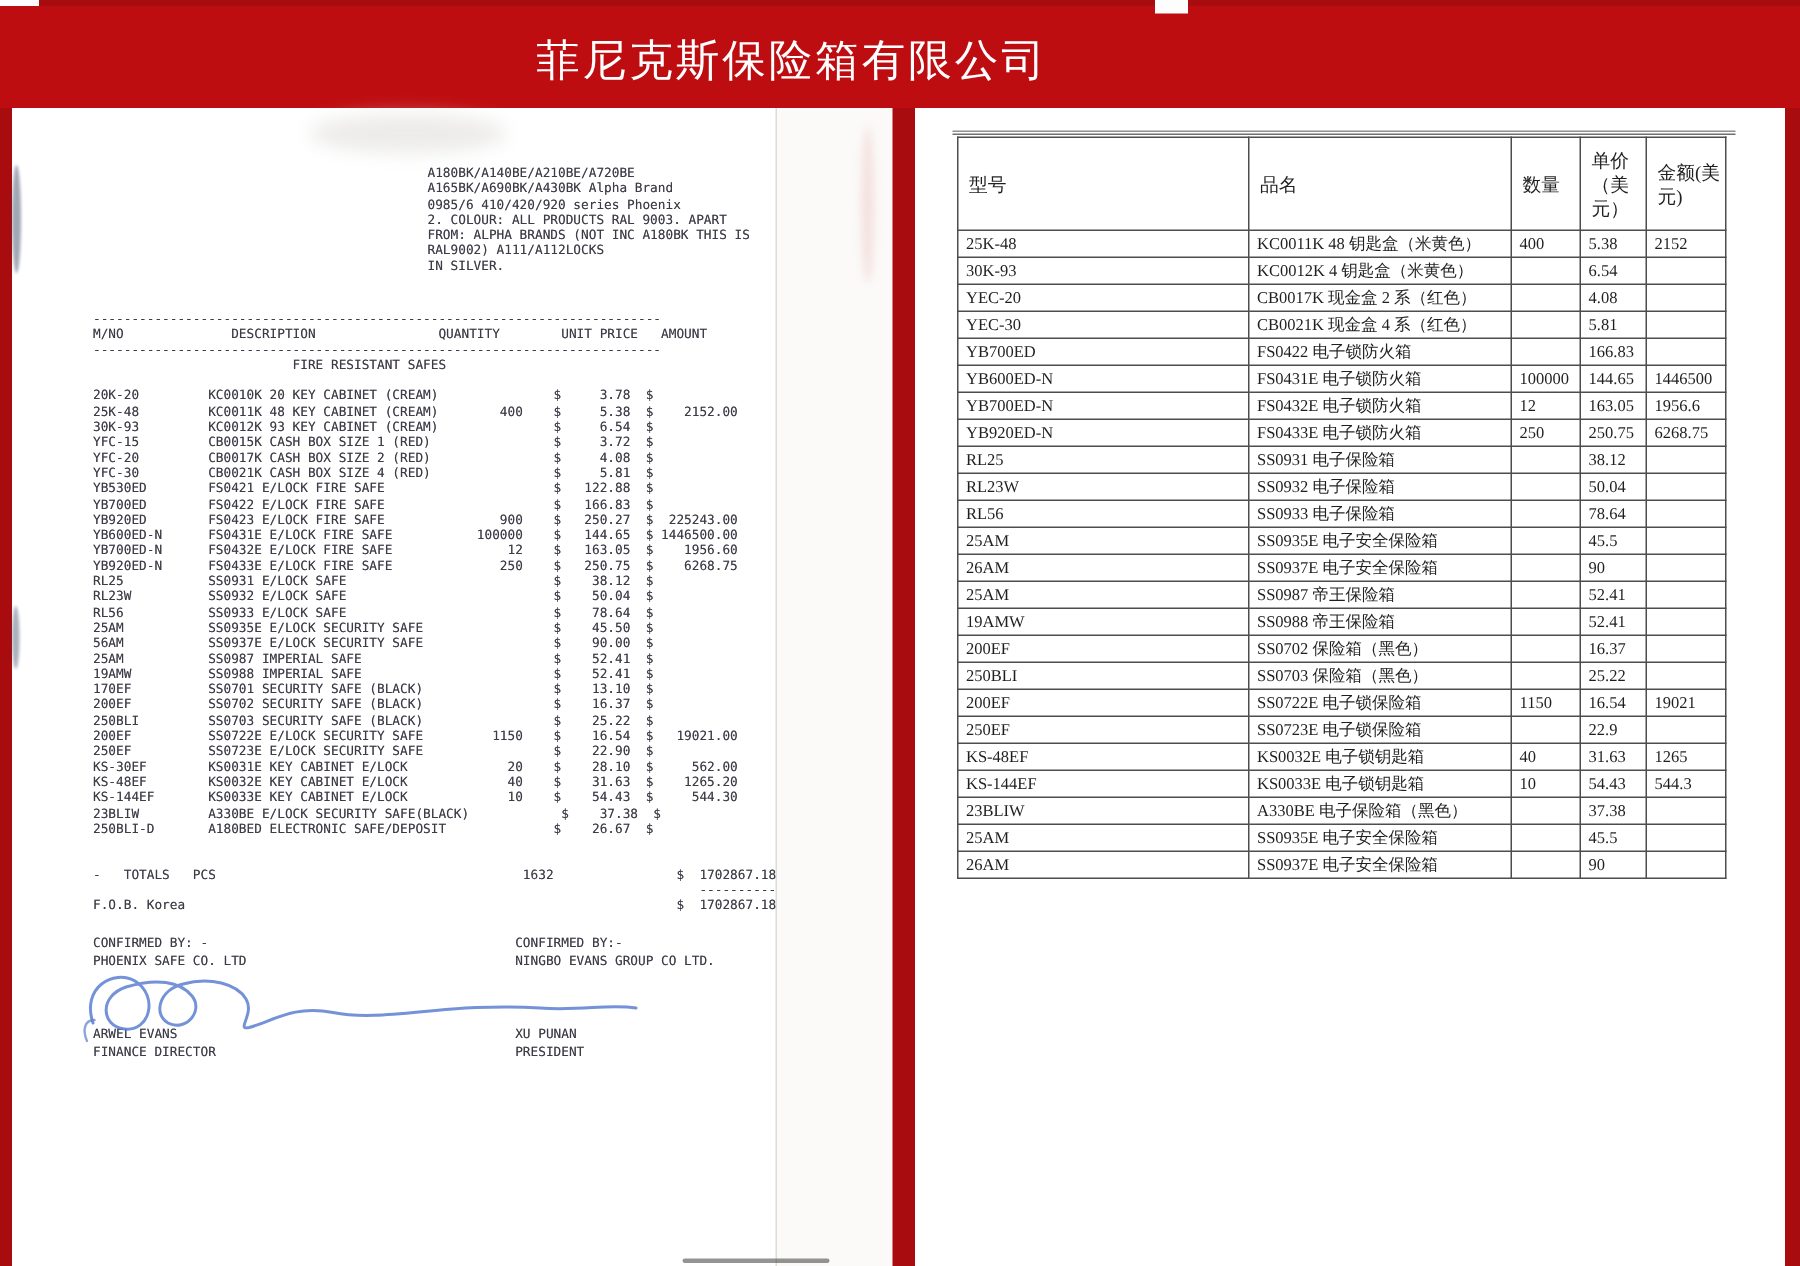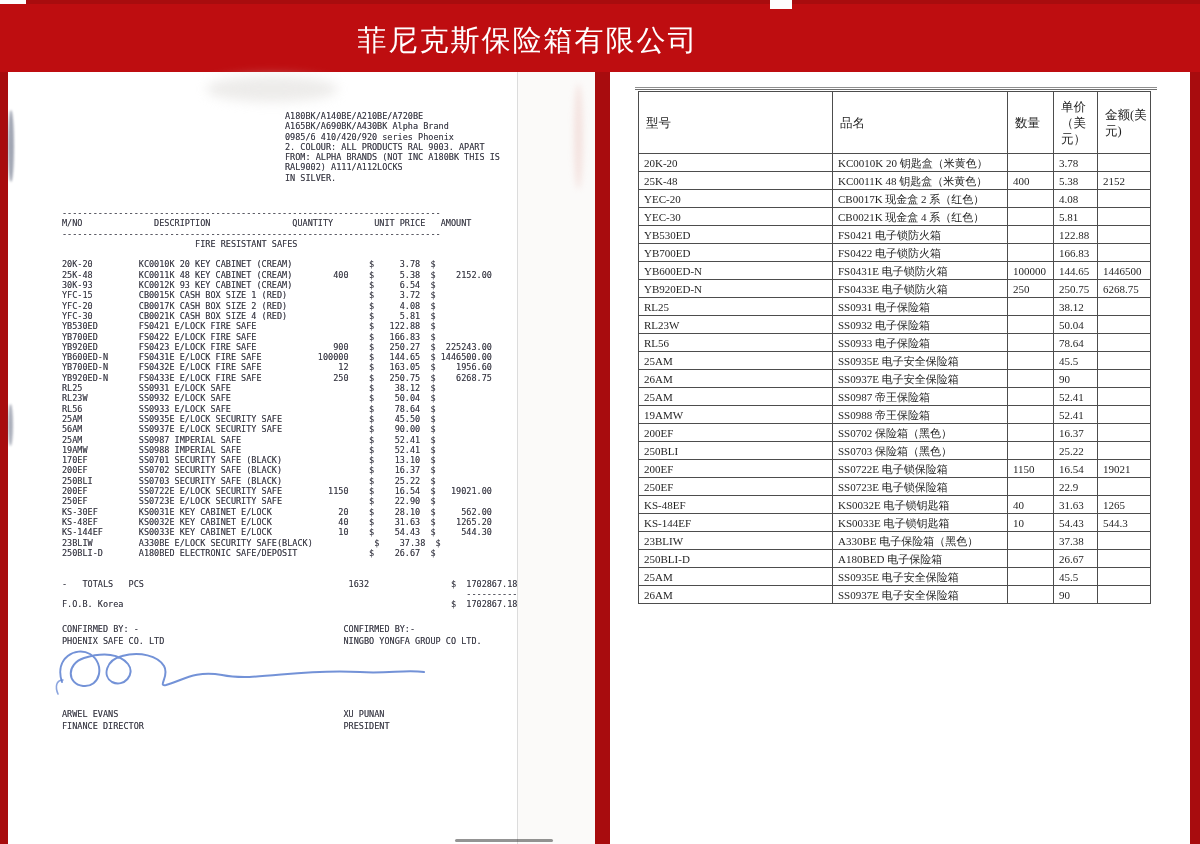--- a/index.html
+++ b/index.html
@@ -27,21 +27,21 @@
   .smudge-ink-2 { left:0; top:332px; width:5px; height:42px; background:#46506a; opacity:.45; filter:blur(1px); }
   .smudge-pink { left:566px; top:12px; width:9px; height:105px; background:#e7b6ae; opacity:.35; filter:blur(3px); }
   .smudge-bottom { left:447px; top:767px; width:98px; height:3px; background:#3d3d3d; opacity:.55; border-radius:2px; }
 
   pre { font-family:"DejaVu Sans Mono", monospace; color:#3c3c46; white-space:pre;
         text-shadow:0 0 .4px rgba(50,50,70,.55); }
   .inv-notes   { position:absolute; left:277px; top:39px;  font-size:8.5px; line-height:10.3px; }
   .inv-table   { position:absolute; left:54px;  top:136px; font-size:8.5px; line-height:10.3px; }
   .inv-confirm { position:absolute; left:54px;  font-size:8.5px; line-height:12px; }
   .inv-confirm-top { top:551px; }
-  .inv-confirm-bot { top:636px; }
+  .inv-confirm-bot { top:612px; }
   .signature { position:absolute; left:46px; top:570px; z-index:3; }
 
   
   .dbl-line { position:absolute; left:25px; top:15px; width:522px; height:3px;
     border-top:1px solid #8f8f8f; border-bottom:1px solid #6f6f6f; }
   table.price { position:absolute; left:28px; top:19px; border-collapse:collapse;
     font-family:"Liberation Serif", serif; color:#1f1f1f; table-layout:fixed; width:512px; }
   table.price th, table.price td { border:1px solid #4d4d4d; text-align:left;
     vertical-align:middle; overflow:hidden; }
   table.price th { font-weight:400; font-size:12.5px; line-height:16px; padding:4px 2px 4px 7px; height:62px; }
@@ -105,21 +105,21 @@
 KS-48EF        KS0032E KEY CABINET E/LOCK             40    $    31.63  $    1265.20
 KS-144EF       KS0033E KEY CABINET E/LOCK             10    $    54.43  $     544.30
 23BLIW         A330BE E/LOCK SECURITY SAFE(BLACK)            $    37.38  $
 250BLI-D       A180BED ELECTRONIC SAFE/DEPOSIT              $    26.67  $
 
 
 -   TOTALS   PCS                                        1632                $  1702867.18
                                                                                ----------
 F.O.B. Korea                                                                $  1702867.18</pre>
   <pre class="inv-confirm inv-confirm-top" id="inv-confirm-top">CONFIRMED BY: -                                        CONFIRMED BY:-
-PHOENIX SAFE CO. LTD                                   NINGBO YONGFA GROUP CO LTD.</pre>
+PHOENIX SAFE CO. LTD                                   NINGBO EVANS GROUP CO LTD.</pre>
 
   <svg class="signature" width="400" height="62" viewBox="0 0 400 62">
     <path d="M8 40 C0 16 22 4 36 12 C52 22 46 46 29 44 C13 42 12 22 30 16 C50 10 66 12 74 22 C82 32 70 46 58 40 C48 34 52 18 68 14 C86 9 104 14 110 24 C116 34 103 45 112 43 C128 39 140 28 168 33 C202 40 244 26 306 30 C334 32 352 27 370 30" fill="none" stroke="#5b7fd0" stroke-width="2" stroke-linecap="round" opacity="0.85"></path>
     <path d="M4 52 C1 45 2 38 9 38" fill="none" stroke="#5b7fd0" stroke-width="1.6" stroke-linecap="round" opacity="0.7"></path>
   </svg>
 
   <pre class="inv-confirm inv-confirm-bot" id="inv-confirm-bot">ARWEL EVANS                                            XU PUNAN
 FINANCE DIRECTOR                                       PRESIDENT</pre>
 </div>
 
@@ -137,69 +137,69 @@
         <tr id="price-head">
           <th>型号</th>
           <th>品名</th>
           <th>数量</th>
           <th>单价（美元）</th>
           <th>金额(美元)</th>
         </tr>
       </thead>
     <tbody id="price-body">
         <tr>
-          <td>20K-20</td>
-          <td>KC0010K 20 钥匙盒（米黄色）</td>
-          <td></td>
-          <td>3.78</td>
-          <td></td>
-        </tr>
-        <tr>
           <td>25K-48</td>
           <td>KC0011K 48 钥匙盒（米黄色）</td>
           <td>400</td>
           <td>5.38</td>
           <td>2152</td>
         </tr>
         <tr>
+          <td>30K-93</td>
+          <td>KC0012K 4 钥匙盒（米黄色）</td>
+          <td></td>
+          <td>6.54</td>
+          <td></td>
+        </tr>
+        <tr>
           <td>YEC-20</td>
           <td>CB0017K 现金盒 2 系（红色）</td>
           <td></td>
           <td>4.08</td>
           <td></td>
         </tr>
         <tr>
           <td>YEC-30</td>
           <td>CB0021K 现金盒 4 系（红色）</td>
           <td></td>
           <td>5.81</td>
-          <td></td>
-        </tr>
-        <tr>
-          <td>YB530ED</td>
-          <td>FS0421 电子锁防火箱</td>
-          <td></td>
-          <td>122.88</td>
           <td></td>
         </tr>
         <tr>
           <td>YB700ED</td>
           <td>FS0422 电子锁防火箱</td>
           <td></td>
           <td>166.83</td>
           <td></td>
         </tr>
         <tr>
           <td>YB600ED-N</td>
           <td>FS0431E 电子锁防火箱</td>
           <td>100000</td>
           <td>144.65</td>
           <td>1446500</td>
         </tr>
         <tr>
+          <td>YB700ED-N</td>
+          <td>FS0432E 电子锁防火箱</td>
+          <td>12</td>
+          <td>163.05</td>
+          <td>1956.6</td>
+        </tr>
+        <tr>
           <td>YB920ED-N</td>
           <td>FS0433E 电子锁防火箱</td>
           <td>250</td>
           <td>250.75</td>
           <td>6268.75</td>
         </tr>
         <tr>
           <td>RL25</td>
           <td>SS0931 电子保险箱</td>
           <td></td>
@@ -291,27 +291,20 @@
           <td>544.3</td>
         </tr>
         <tr>
           <td>23BLIW</td>
           <td>A330BE 电子保险箱（黑色）</td>
           <td></td>
           <td>37.38</td>
           <td></td>
         </tr>
         <tr>
-          <td>250BLI-D</td>
-          <td>A180BED 电子保险箱</td>
-          <td></td>
-          <td>26.67</td>
-          <td></td>
-        </tr>
-        <tr>
           <td>25AM</td>
           <td>SS0935E 电子安全保险箱</td>
           <td></td>
           <td>45.5</td>
           <td></td>
         </tr>
         <tr>
           <td>26AM</td>
           <td>SS0937E 电子安全保险箱</td>
           <td></td>

